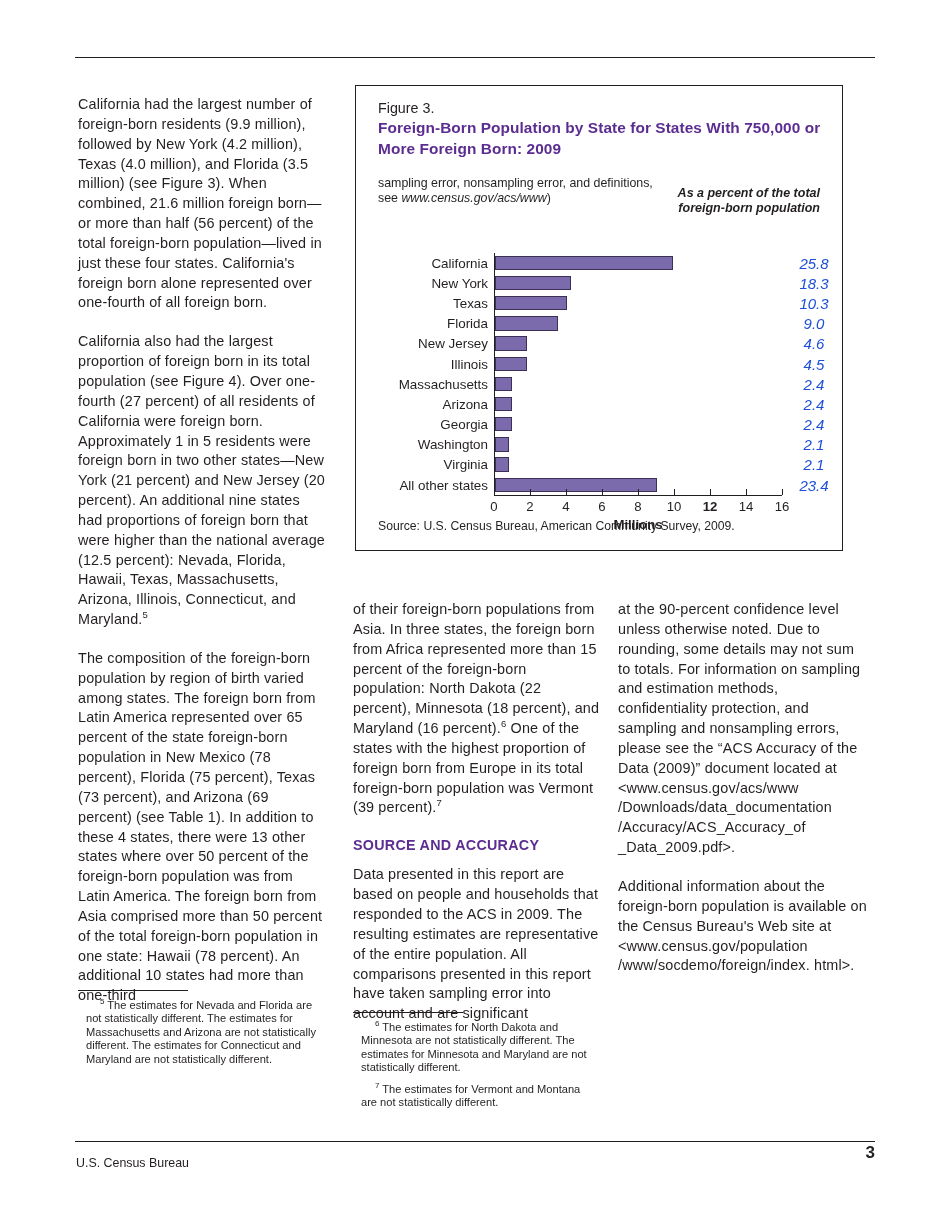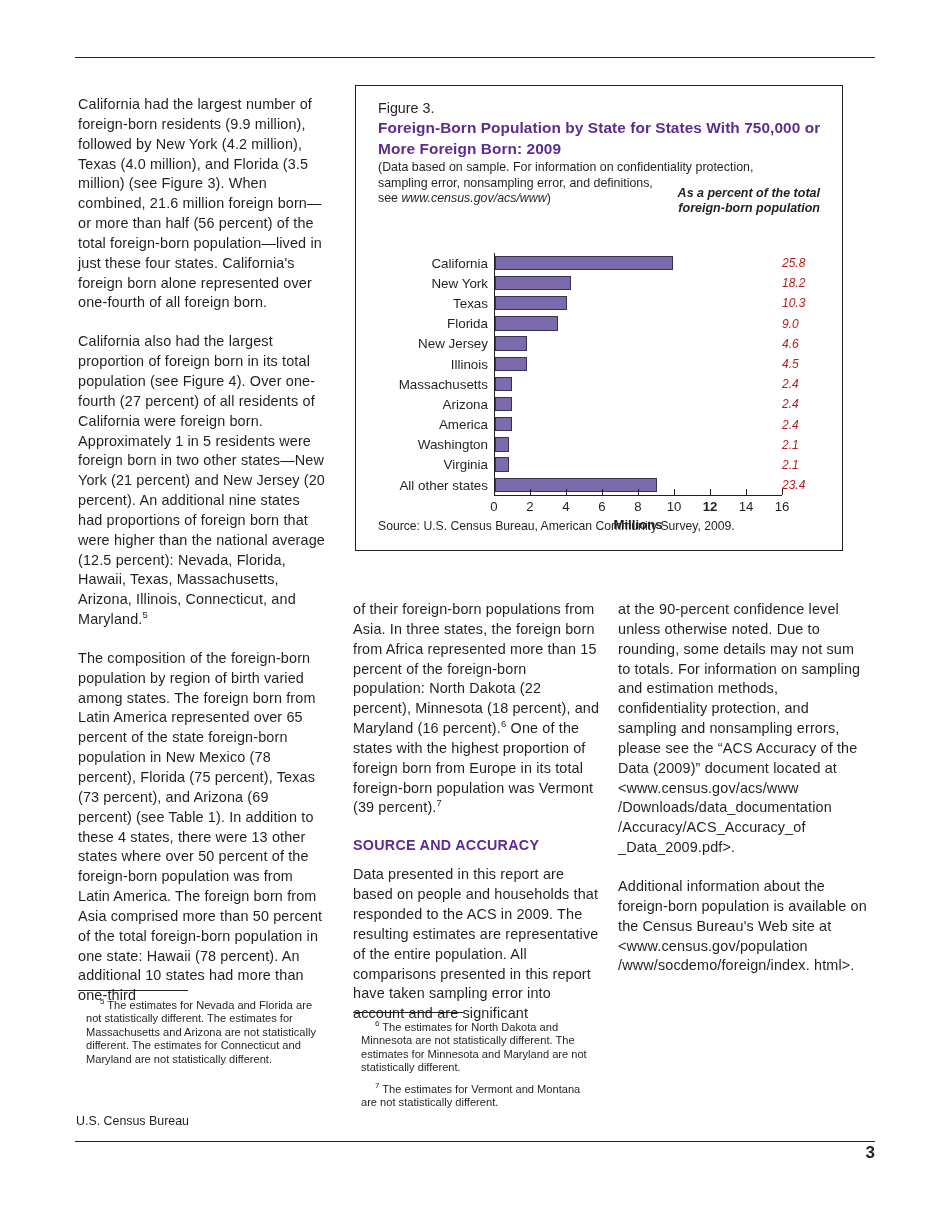--- a/index.html
+++ b/index.html
@@ -145,24 +145,24 @@
     position: absolute;
     left: 0;
     top: 2.6px;
     height: 14.4px;
     background: #7b6bad;
     border: 1px solid #3b3055;
     box-sizing: border-box;
   }
   .pct-value {
     flex: 1;
-    text-align: left;
-    font-size: 12px;
+    text-align: center;
+    font-size: 15px;
     font-style: italic;
-    color: #b91c1c;
+    color: #1d4ed8;
     padding-right: 0px;
   }
 
   .axis-wrap {
     position: absolute;
     left: 116px;
     top: 242.4px;
     width: 288px;
   }
   .axis-line {
@@ -264,21 +264,21 @@
     position: absolute;
     left: 75px;
     top: 1141px;
     width: 800px;
     height: 0;
     border-top: 1.3px solid #231f20;
   }
   .footer-left {
     position: absolute;
     left: 76px;
-    top: 1114px;
+    top: 1156px;
     font-size: 12.4px;
     color: #231f20;
   }
   .footer-page {
     position: absolute;
     right: 75px;
     top: 1143px;
     font-size: 17px;
     font-weight: bold;
     color: #231f20;
@@ -294,42 +294,42 @@
   <div class="col-left">
     <p class="body-p">California had the largest number of foreign-born residents (9.9 million), followed by New York (4.2 million), Texas (4.0 million), and Florida (3.5 million) (see Figure 3). When combined, 21.6 million foreign born—or more than half (56 percent) of the total foreign-born population—lived in just these four states. California's foreign born alone represented over one-fourth of all foreign born.</p>
     <p class="body-p"><span>California also had the largest proportion of foreign born in its total population (see Figure 4). Over one-fourth (27 percent) of all residents of California were foreign born. Approximately 1 in 5 residents were foreign born in two other states—New York (21 percent) and New Jersey (20 percent). An additional nine states had proportions of foreign born that were higher than the national average (12.5 percent): Nevada, Florida, Hawaii, Texas, Massachusetts, Arizona, Illinois, Connecticut, and Maryland.</span><span class="sup">5</span></p>
     <p class="body-p">The composition of the foreign-born population by region of birth varied among states. The foreign born from Latin America represented over 65 percent of the state foreign-born population in New Mexico (78 percent), Florida (75 percent), Texas (73 percent), and Arizona (69 percent) (see Table 1). In addition to these 4 states, there were 13 other states where over 50 percent of the foreign-born population was from Latin America. The foreign born from Asia comprised more than 50 percent of the total foreign-born population in one state: Hawaii (78 percent). An additional 10 states had more than one-third</p>
   </div>
 
   <div class="figure-box">
     <div class="fig-label">Figure 3.</div>
     <div class="fig-title">Foreign-Born Population by State for States With 750,000 or More Foreign Born: 2009</div>
     <div class="fig-subtitle">
-      <span>(Data based on sample. For information on confidentiality protection,</span><br>
+      <br>
       <span>sampling error, nonsampling error, and definitions,</span><br>
       <span>see </span><span class="ital">www.census.gov/acs/www</span><span>)</span>
     </div>
 
     <div class="pct-header">As a percent of the total foreign-born population</div>
 
     <div class="chart">
       <div class="chart-rows" id="chart-rows">
           <div class="chart-row">
             <div class="cat-label">California</div>
             <div class="bar-area">
               <div class="bar" style="width: 178.2px; background: rgb(123, 107, 173);"></div>
             </div>
             <div class="pct-value">25.8</div>
           </div>
           <div class="chart-row">
             <div class="cat-label">New York</div>
             <div class="bar-area">
               <div class="bar" style="width: 75.6px; background: rgb(123, 107, 173);"></div>
             </div>
-            <div class="pct-value">18.2</div>
+            <div class="pct-value">18.3</div>
           </div>
           <div class="chart-row">
             <div class="cat-label">Texas</div>
             <div class="bar-area">
               <div class="bar" style="width: 72px; background: rgb(123, 107, 173);"></div>
             </div>
             <div class="pct-value">10.3</div>
           </div>
           <div class="chart-row">
             <div class="cat-label">Florida</div>
@@ -360,21 +360,21 @@
             <div class="pct-value">2.4</div>
           </div>
           <div class="chart-row">
             <div class="cat-label">Arizona</div>
             <div class="bar-area">
               <div class="bar" style="width: 17.1px; background: rgb(123, 107, 173);"></div>
             </div>
             <div class="pct-value">2.4</div>
           </div>
           <div class="chart-row">
-            <div class="cat-label">America</div>
+            <div class="cat-label">Georgia</div>
             <div class="bar-area">
               <div class="bar" style="width: 17.1px; background: rgb(123, 107, 173);"></div>
             </div>
             <div class="pct-value">2.4</div>
           </div>
           <div class="chart-row">
             <div class="cat-label">Washington</div>
             <div class="bar-area">
               <div class="bar" style="width: 14.4px; background: rgb(123, 107, 173);"></div>
             </div>

